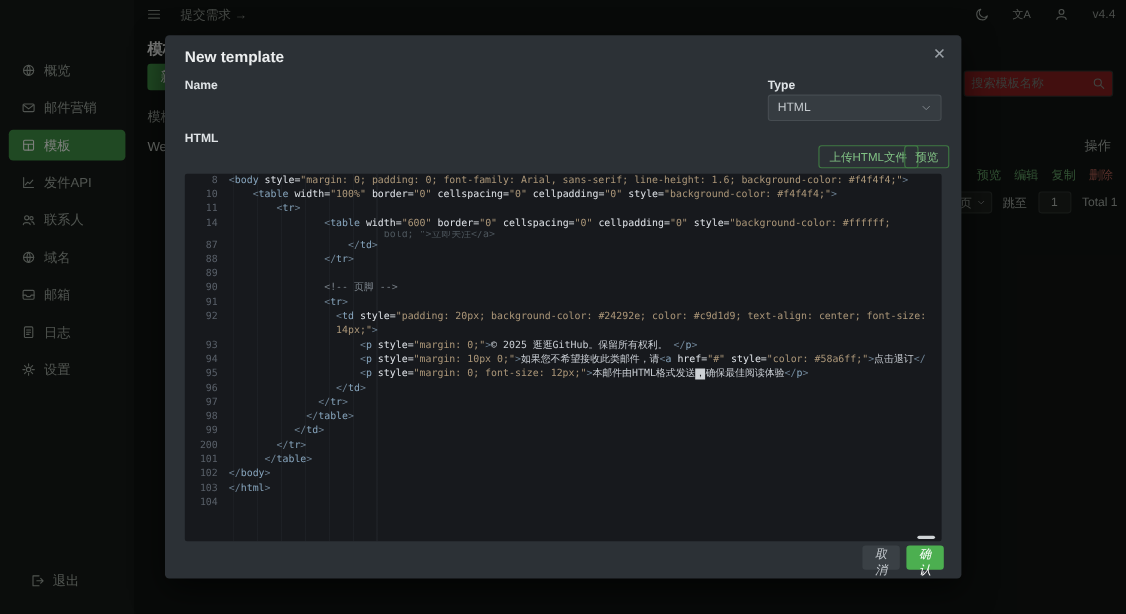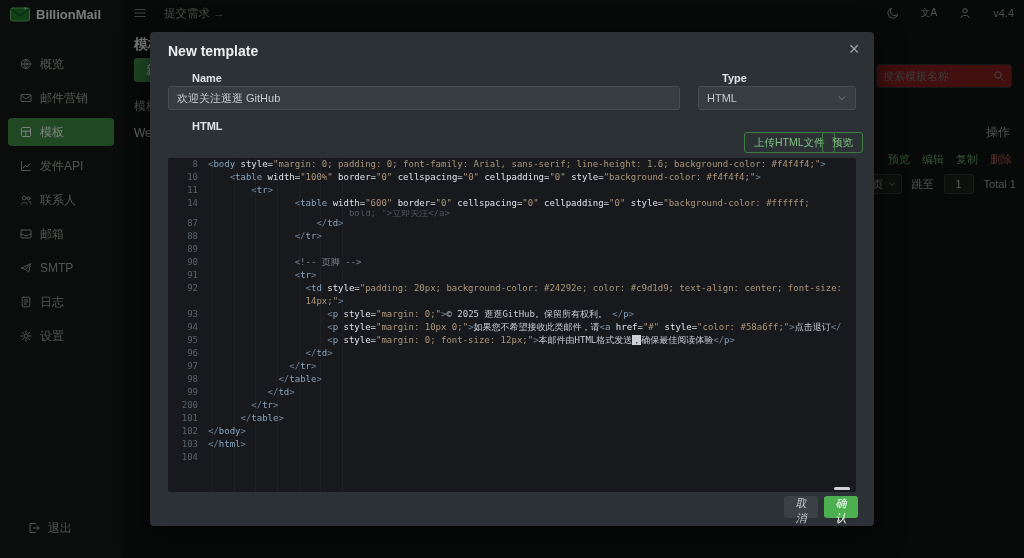--- a/index.html
+++ b/index.html
@@ -48,21 +48,21 @@
   .pager { position:absolute; right:8px; top:148px; display:flex; align-items:center; gap:10px; font-size:11px; color:#9aa19b; }
   .pager .box { border:1px solid #2d322e; background:#1b1f1c; border-radius:3px; height:20px; display:flex; align-items:center; padding:0 5px; gap:4px; }
   .pager input { width:30px; height:20px; background:#1b1f1c; border:1px solid #2d322e; border-radius:3px; color:#aab0aa; font-size:11px; text-align:center; }
 
   
   .overlay { position:absolute; inset:0; background:rgba(0,0,0,0.48); z-index:5; }
   .modal { position:absolute; left:150px; top:32px; width:724px; height:494px; background:#2c3136; border-radius:4px;
            z-index:10; box-shadow:0 10px 30px rgba(0,0,0,0.6); }
   .m-title { position:absolute; left:18px; top:11px; font-size:14px; font-weight:bold; color:#eceeef; }
   .m-close { position:absolute; right:14px; top:9px; font-size:14px; color:#9aa0a6; cursor:pointer; }
-  .m-label { position:absolute; font-size:11px; font-weight:bold; color:#dfe3e6;margin-left:24px; }
+  .m-label { position:absolute; font-size:11px; font-weight:bold; color:#dfe3e6; }
   .m-input { position:absolute; background:#363c41; border:1px solid #464c51; border-radius:3px; height:24px;
              color:#c5cace; font-size:11px; padding:0 8px; outline:none; }
   .m-select { position:absolute; left:548px; top:54px; width:158px; height:24px; background:#363c41; border:1px solid #464c51;
               border-radius:3px; display:flex; align-items:center; justify-content:space-between; padding:0 8px; cursor:pointer; }
   .m-select span { font-size:11px; color:#c5cace; }
   .m-select .icon12 { color:#8a9096; width:10px; height:10px; flex:0 0 10px; }
   .ghost-btn { position:absolute; height:21px; background:transparent; border:1px solid #3f7a43; border-radius:3px;
                color:#80c184; font-size:10.5px; padding:0 9px; cursor:pointer; }
   .m-footer-btn { position:absolute; height:22px; border:none; border-radius:3px; font-size:11px; padding:0 8px; cursor:pointer;font-style:italic; }
   .btn-cancel { left:634px; top:464px; width:34px; background:#3a4045; color:#c6cbd0; }
@@ -87,30 +87,20 @@
   .tk-d { color:#5f6a72; }
   .tk-u { background:#ccd0d4; color:#17191d; }
   .scroll-dash { position:absolute; right:6px; bottom:2px; width:16px; height:3px; background:#cfd3d6; border-radius:2px; }
 </style>
 </head>
 <body>
 
 <div class="app">
 
   <aside class="sidebar">
-    <div class="brand">
-      <span class="icon14" style="width:20px;height:15px;">
-        <svg viewBox="0 0 20 15" style="stroke:none;">
-          <rect x="0.5" y="1" width="19" height="13" rx="2" fill="#237d2f" stroke="#5eb765" stroke-width="1"></rect>
-          <path d="M1.5 2.5l8.5 6 8.5-6" fill="none" stroke="#0e4d18" stroke-width="1.2"></path>
-          <path d="M14 0l3 1-1.6 2.2z" fill="#8bd48f" stroke="none"></path>
-        </svg>
-      </span>
-      <span class="brand-name">BillionMail</span>
-    </div>
     <nav class="nav" id="sidebar-nav">
         <div class="nav-item">
           <span class="icon12">
             <svg viewBox="0 0 12 12">
               <circle cx="6" cy="6" r="4.6"></circle>
               <path d="M1.4 6h9.2M6 1.4c1.9 1.9 1.9 7.3 0 9.2M6 1.4c-1.9 1.9-1.9 7.3 0 9.2"></path>
             </svg>
           </span>
           <span>概览</span>
         </div>
@@ -148,34 +138,34 @@
               <path d="M1.2 10.2c0-2.4 6.2-2.4 6.2 0"></path>
               <circle cx="8.6" cy="4.4" r="1.5"></circle>
               <path d="M8.8 7.6c1.4 .2 2.2 1.1 2.2 2.4"></path>
             </svg>
           </span>
           <span>联系人</span>
         </div>
         <div class="nav-item">
           <span class="icon12">
             <svg viewBox="0 0 12 12">
+              <circle cx="6" cy="6" r="4.6"></circle>
+              <path d="M1.4 6h9.2M6 1.4c1.9 1.9 1.9 7.3 0 9.2M6 1.4c-1.9 1.9-1.9 7.3 0 9.2"></path>
+            </svg>
+          </span>
+          <span>域名</span>
+        </div>
+        <div class="nav-item">
+          <span class="icon12">
+            <svg viewBox="0 0 12 12">
               <rect x="1" y="2" width="10" height="8" rx="1"></rect>
               <path d="M1 6.3h2.6l1 1.4h2.8l1-1.4H11"></path>
             </svg>
           </span>
           <span>邮箱</span>
-        </div>
-        <div class="nav-item">
-          <span class="icon12">
-            <svg viewBox="0 0 12 12">
-              <path d="M1.5 6L10.5 1.8 8.7 10.2 5.6 7.4z"></path>
-              <path d="M5.6 7.4L10.5 1.8"></path>
-            </svg>
-          </span>
-          <span>SMTP</span>
         </div>
         <div class="nav-item">
           <span class="icon12">
             <svg viewBox="0 0 12 12">
               <rect x="2.2" y="1.2" width="7.6" height="9.6" rx="1"></rect>
               <path d="M4.2 4h3.6M4.2 6h3.6M4.2 8h2.2"></path>
             </svg>
           </span>
           <span>日志</span>
         </div>
@@ -260,21 +250,20 @@
     </div>
   </main>
 
   <div class="overlay"></div>
 
   <section class="modal">
     <div class="m-title">New template</div>
     <div class="m-close">✕</div>
 
     <label class="m-label" style="left:18px; top:40px;">Name</label>
-    <input class="m-input" style="left: 18px; top: 54px; width: 512px;" value="欢迎关注逛逛 GitHub">
 
     <label class="m-label" style="left:548px; top:40px;">Type</label>
     <div class="m-select">
       <span>HTML</span>
       <span class="icon12">
         <svg viewBox="0 0 12 12">
             <path d="M2.5 4.5L6 8l3.5-3.5"></path>
           </svg>
       </span>
     </div>

